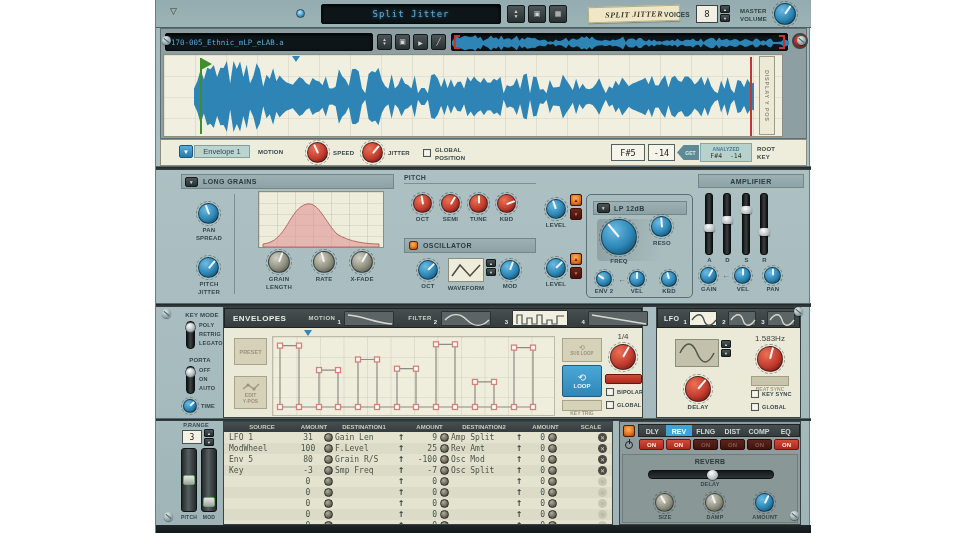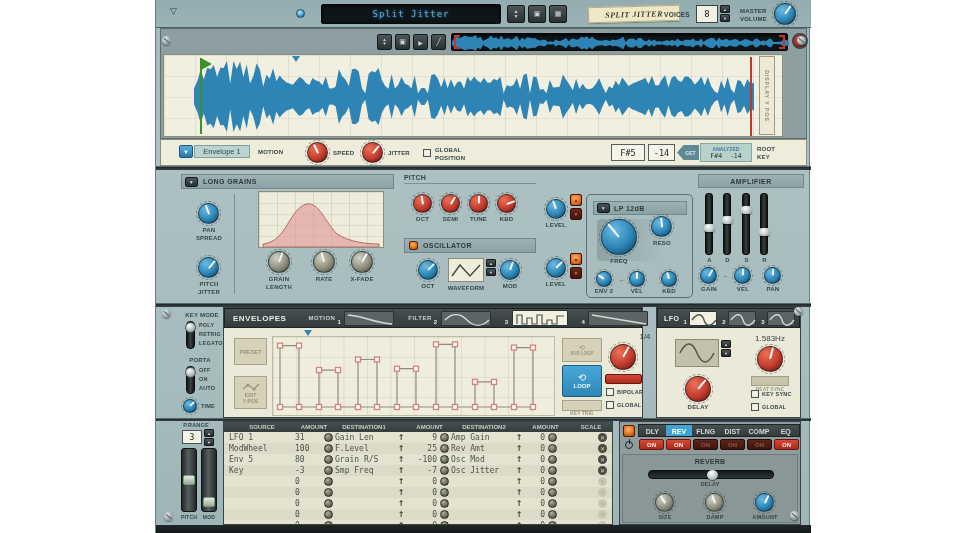--- a/index.html
+++ b/index.html
@@ -57,21 +57,21 @@
 .tgl.on{background:radial-gradient(circle at 45% 35%,#ffb062,#e0701c 60%,#8a3c06);color:#5a2a00}
 .tgl.off{background:linear-gradient(#6e241a,#481208);color:#b07a6e}
 .mk{width:9px;height:9px;border-radius:50%;flex:0 0 9px;
   background:radial-gradient(circle at 35% 30%,#aeae9f,#6b6b5d 60%,#3c3c33);border:1px solid #2e2e27}
 .note{font-family:"DejaVu Sans Mono",monospace}
 
 .mm-row{display:flex;align-items:center;height:11px;font-family:"DejaVu Sans Mono",monospace;
   font-size:8px;color:#4b544b;padding-left:5px}
 .mm-row:nth-child(odd){background:#e4e3d0}
 .mm-row:nth-child(even){background:#dcdbc8}
-.c-src{width:66px}.c-a1{width:26px;text-align:left;margin-right:3px}
+.c-src{width:66px}.c-a1{width:26px;text-align:center;margin-right:3px}
 .c-d1{width:60px;margin-left:2px}.c-d2{width:62px;margin-left:2px}
 .c-a2{width:30px;text-align:right;margin-right:3px}.c-a3{width:20px;text-align:right;margin-right:3px}
 .up{width:12px;text-align:center;color:#333a33;font-weight:bold;font-size:8px;font-family:"DejaVu Sans",sans-serif}
 .clr{width:9px;height:9px;margin-left:auto;margin-right:5px;border-radius:50%;background:#4a4a42;color:#d8d8cc;
   font-size:6px;line-height:9px;text-align:center;font-family:"DejaVu Sans",sans-serif}
 .mm-row.empty .clr{background:#c8c7b4;color:#aeae9c}
 .fx-tab{flex:1;text-align:center;font-size:7px;font-weight:bold;color:#cfd6d4;line-height:13px}
 .fx-tab.sel{background:#3fa3d4;color:#fff}
 .fx-on{flex:1;margin:1px;border-radius:2px;font-size:6px;font-weight:bold;text-align:center;line-height:11px}
 .fx-on.on{background:linear-gradient(#d44a38,#a72a1d);color:#ffe9e2;border:1px solid #6e140a}
@@ -110,20 +110,23 @@
         <b></b>
         <b></b>
       </div>
     <span class="lbl" style="left:584px;top:8px;width:32px;text-align:left;color:#2e3e41">MASTER
 VOLUME</span>
     <div class="knob k-blue" style="left:618px;top:3px;width:22px;height:22px;--rot:35deg"></div>
   </div>
 
   <div class="abs" style="left:4px;top:28px;width:647px;height:111px;background:#8d9fa2;border:1px solid #5c6e71">
 
+    <div class="abs lcd" style="left:4px;top:4px;width:208px;height:18px;display:flex;align-items:center;padding-left:5px">
+      <span style="font-size:7.5px;letter-spacing:0">170-005_Ethnic_mLP_eLAB.a</span>
+    </div>
     <div class="dbtn" style="left:216px;top:5px;width:15px;height:16px;flex-direction:column;font-size:4.5px;line-height:1">
         <span>▲</span>
         <span>▼</span>
       </div>
     <div class="dbtn" style="left:234px;top:5px;width:15px;height:16px">▣</div>
     <div class="dbtn" style="left:252px;top:5px;width:15px;height:16px;font-size:6px">▶</div>
     <div class="dbtn" style="left:270px;top:5px;width:15px;height:16px">╱</div>
 
     <div class="abs lcd" style="left:290px;top:4px;width:337px;height:18px">
       <svg width="337" height="18" style="position:absolute;left:0;top:0">
@@ -394,21 +397,21 @@
       <span style="font-size:7px;color:#9a957a;line-height:1">⟲</span>
       <span style="font-size:4.5px;font-weight:bold;color:#9a957a">SUS LOOP</span>
     </div>
     <div class="abs" style="left:338px;top:57px;width:40px;height:32px;background:linear-gradient(#49a8d8,#2f87b6);border:1px solid #1c5c80;border-radius:2px;display:flex;flex-direction:column;align-items:center;justify-content:center">
       <span style="font-size:10px;color:#eaf6fb;line-height:1">⟲</span>
       <span style="font-size:6px;font-weight:bold;color:#eaf6fb">LOOP</span>
     </div>
     <div class="abs" style="left:338px;top:92px;width:40px;height:11px;background:#d6d2ba;border:1px solid #a8a488;text-align:center">
       <span style="font-size:5px;font-weight:bold;color:#9a957a;line-height:10px">KEY TRIG</span>
     </div>
-    <div class="abs" style="left:404px;top:24px;width:34px;text-align:center;font-size:8px;color:#3c4440">
+    <div class="abs" style="left:382px;top:24px;width:34px;text-align:center;font-size:8px;color:#3c4440">
       <span>1/4</span>
     </div>
     <div class="knob k-red" style="left:386px;top:36px;width:26px;height:26px;--rot:30deg"></div>
     <div class="abs" style="left:381px;top:66px;width:37px;height:10px;background:linear-gradient(#d44a38,#a72a1d);border:1px solid #6e140a;border-radius:2px;text-align:center">
       <span style="font-size:5px;font-weight:bold;color:#ffe9e2;line-height:9px">BEAT SYNC</span>
     </div>
     <span class="chk" style="left:382px;top:80px"></span>
     <span class="lbl left" style="left:393px;top:81px;width:30px;font-size:5.5px">BIPOLAR</span>
     <span class="chk" style="left:382px;top:93px"></span>
     <span class="lbl left" style="left:393px;top:94px;width:30px;font-size:5.5px">GLOBAL</span>
@@ -491,21 +494,21 @@
     </div>
     <div id="mm-body">
     <div class="mm-row">
       <span class="c-src">LFO 1</span>
       <span class="c-a1">31</span>
       <span class="mk"></span>
       <span class="c-d1">Gain Len</span>
       <span class="up">↑</span>
       <span class="c-a2">9</span>
       <span class="mk"></span>
-      <span class="c-d2">Amp Gain</span>
+      <span class="c-d2">Amp Split</span>
       <span class="up">↑</span>
       <span class="c-a3">0</span>
       <span class="mk"></span>
       <span class="clr">✕</span>
     </div>
 
     <div class="mm-row">
       <span class="c-src">ModWheel</span>
       <span class="c-a1">100</span>
       <span class="mk"></span>
@@ -536,21 +539,21 @@
     </div>
 
     <div class="mm-row">
       <span class="c-src">Key</span>
       <span class="c-a1">-3</span>
       <span class="mk"></span>
       <span class="c-d1">Smp Freq</span>
       <span class="up">↑</span>
       <span class="c-a2">-7</span>
       <span class="mk"></span>
-      <span class="c-d2">Osc Jitter</span>
+      <span class="c-d2">Osc Split</span>
       <span class="up">↑</span>
       <span class="c-a3">0</span>
       <span class="mk"></span>
       <span class="clr">✕</span>
     </div>
 
     <div class="mm-row empty">
       <span class="c-src"></span>
       <span class="c-a1">0</span>
       <span class="mk"></span>

